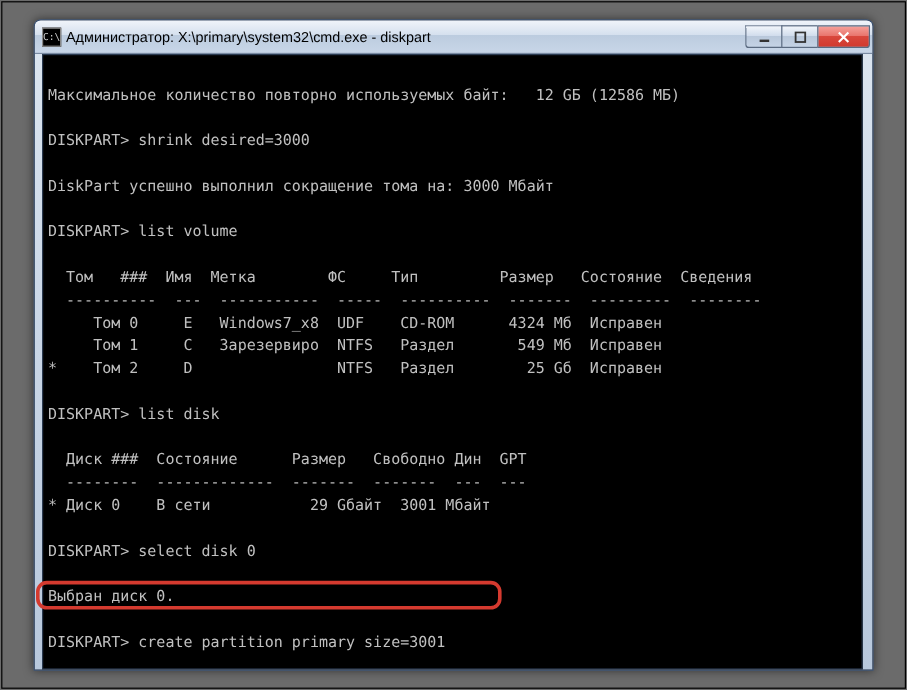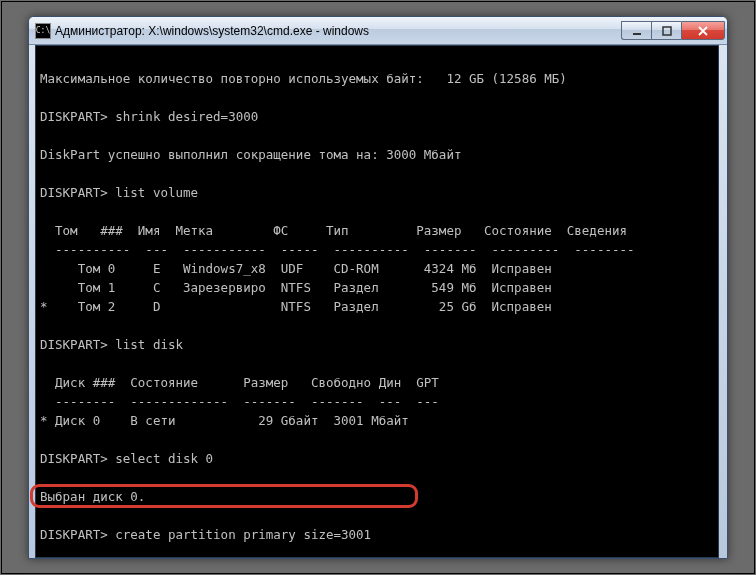--- a/index.html
+++ b/index.html
@@ -101,21 +101,21 @@
     pointer-events: none;
   }
 </style>
 </head>
 <body>
 
 <div class="outer-border">
   <div class="window">
     <div class="titlebar">
       <div class="titlebar-icon">C:\</div>
-      <div class="titlebar-text">Администратор: X:\windows\system32\cmd.exe - windows</div>
+      <div class="titlebar-text">Администратор: X:\primary\system32\cmd.exe - diskpart</div>
       <div class="win-buttons">
         <div class="win-btn min">
           <svg viewBox="0 0 12 10">
               <rect x="2" y="7" width="8" height="2" fill="#333"></rect>
             </svg>
         </div>
         <div class="win-btn max">
           <svg viewBox="0 0 12 10">
               <rect x="2" y="1" width="8" height="8" fill="none" stroke="#333" stroke-width="1.5"></rect>
             </svg>

